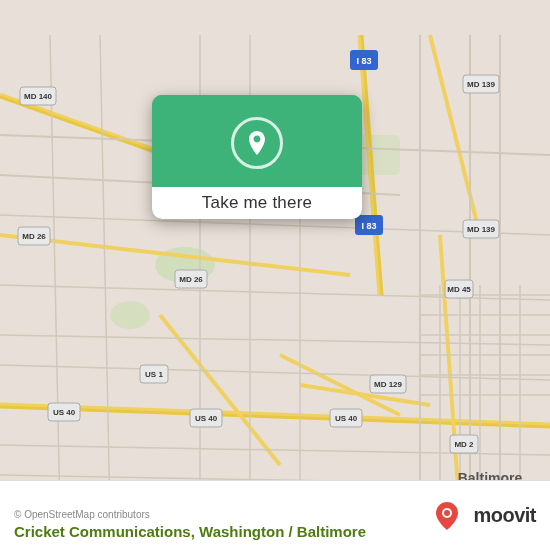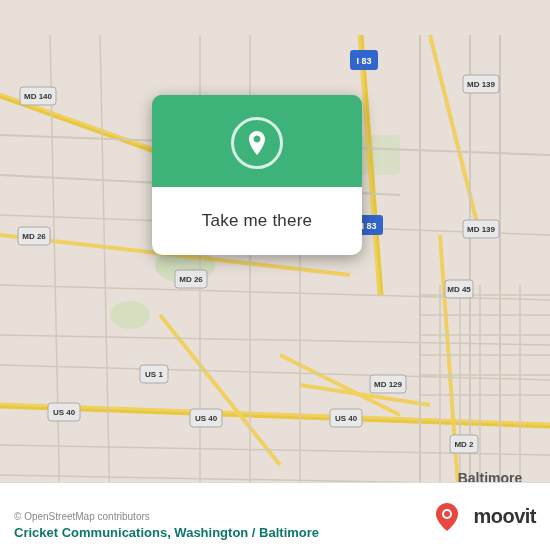--- a/index.html
+++ b/index.html
@@ -63,21 +63,21 @@
 
     .location-pin svg {
       width: 30px;
       height: 30px;
     }
 
     .popup-button {
       width: 100%;
       background: white;
       border: none;
-      padding: 24px 0;
+      padding: 6px 0;
       font-size: 17px;
       font-weight: 500;
       color: #333;
       cursor: pointer;
       text-align: center;
       letter-spacing: 0.2px;
     }
 
     
     .bottom-bar {
@@ -99,23 +99,23 @@
     }
 
     .attribution {
       font-size: 10px;
       color: #888;
       margin-bottom: 3px;
       margin-top: 18px;
     }
 
     .location-name {
-      font-size: 13px;
+      font-size: 15px;
       font-weight: 600;
-      color: #0f766e;
+      color: #4d7c0f;
     }
 
     .moovit-logo {
       display: flex;
       align-items: center;
       gap: 15px;
     }
 
     .moovit-pin {
       width: 22px;

